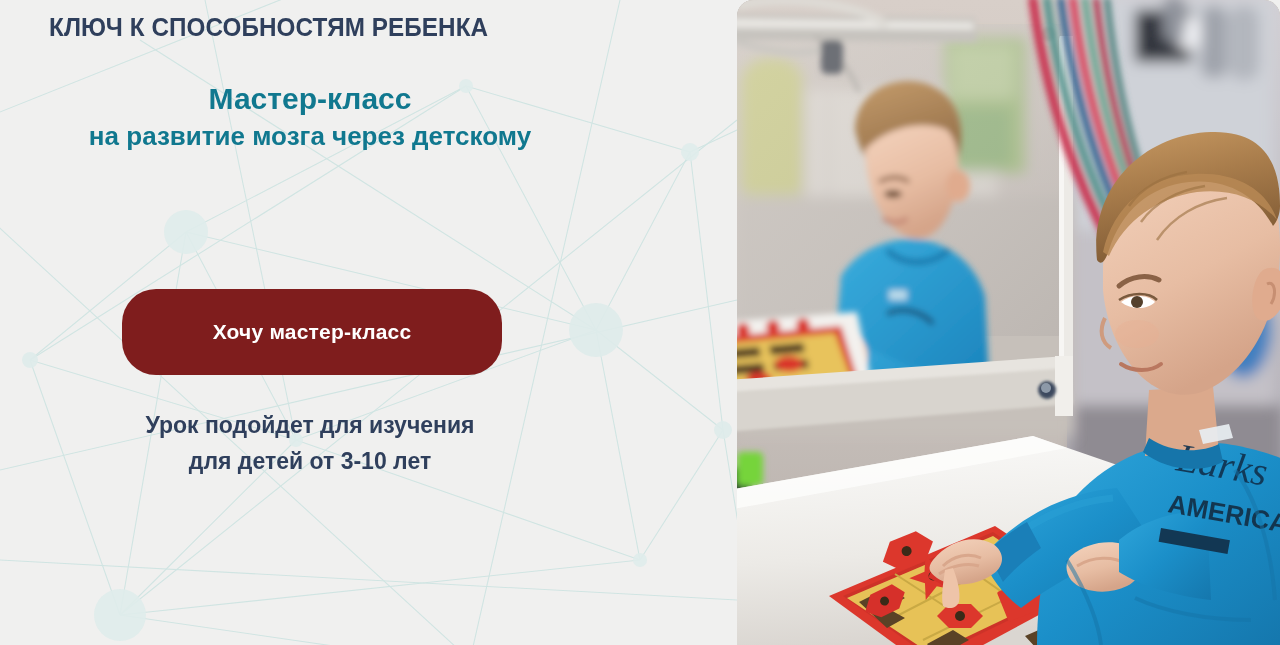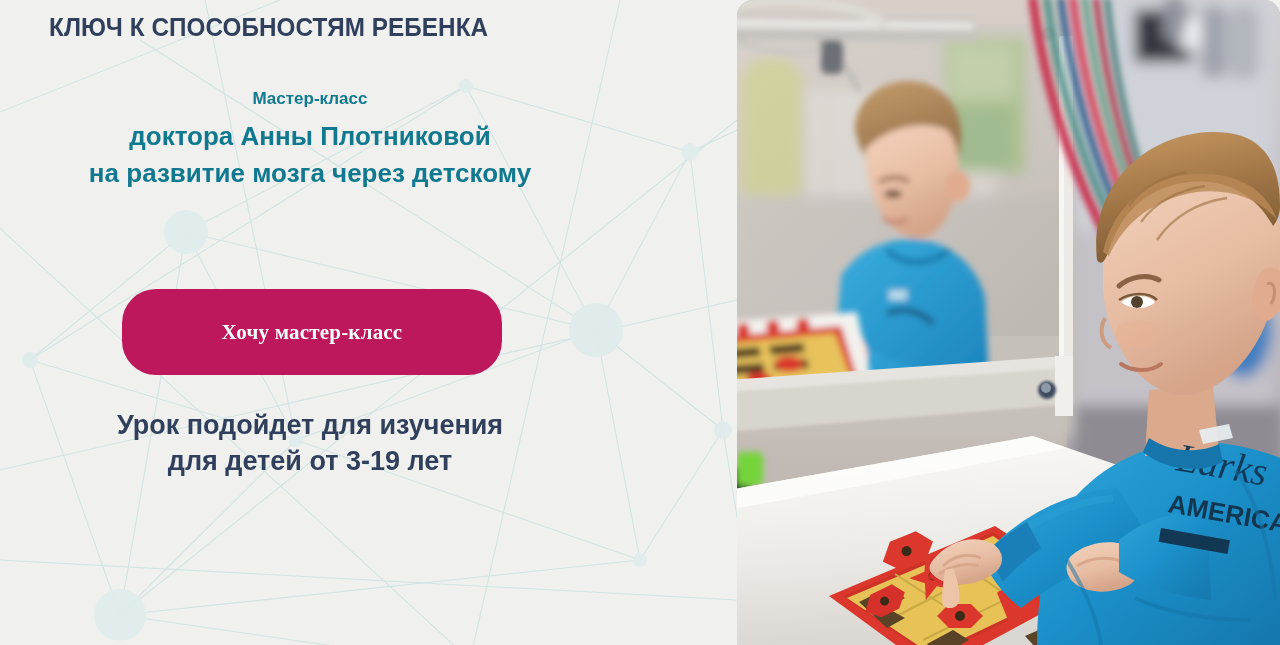--- a/index.html
+++ b/index.html
@@ -60,50 +60,50 @@
     left: 0;
     top: 80px;
     width: 620px;
     text-align: center;
     font-size: 26px;
     line-height: 37.5px;
     font-weight: bold;
     color: #10788f;
   }
   #subhead .line { display: block; white-space: nowrap; }
-  #subhead .line-1 { font-size: 17px; }
+  #subhead .line-1 { font-size: 30px; }
 
   #cta-button {
     position: absolute;
     left: 122px;
     top: 289px;
     width: 380px;
     height: 86px;
     border: none;
     border-radius: 34px;
-    background: #be185d;
+    background: #7f1d1d;
     color: #ffffff;
-    font-family: Liberation Serif, serif;
+    font-family: Liberation Sans, sans-serif;
     font-size: 21px;
     font-weight: bold;
     letter-spacing: 0.2px;
     cursor: pointer;
     display: flex;
     align-items: center;
     justify-content: center;
     padding: 0;
   }
 
   #audience-note {
     position: absolute;
     left: 0;
     top: 408px;
     width: 620px;
     text-align: center;
-    font-size: 27px;
+    font-size: 23px;
     line-height: 35.5px;
     font-weight: bold;
     color: #2f3f5c;
   }
   #audience-note .line { display: block; white-space: nowrap; }
 
   
   #photo-panel {
     position: absolute;
     left: 737px;
@@ -168,29 +168,28 @@
       <circle cx="640" cy="560" r="7"></circle>
     </g>
   </svg>
 
   <div id="content-column">
 
     <div id="kicker">КЛЮЧ К СПОСОБНОСТЯМ РЕБЕНКА</div>
 
     <div id="subhead">
       <span class="line line-1">Мастер-класс</span>
-      <span class="line">доктора Анны Плотниковой</span>
       <span class="line">на развитие мозга через детскому</span>
     </div>
 
     <button id="cta-button" type="button">Хочу мастер-класс</button>
 
     <div id="audience-note">
       <span class="line">Урок подойдет для изучения</span>
-      <span class="line">для детей от 3-19 лет</span>
+      <span class="line">для детей от 3-10 лет</span>
     </div>
 
   </div>
 
   <div id="photo-panel">
     <svg width="543" height="645" viewBox="0 0 543 645" xmlns="http://www.w3.org/2000/svg">
       <defs>
         <filter id="blurSoft" x="-20%" y="-20%" width="140%" height="140%">
           <feGaussianBlur stdDeviation="7"></feGaussianBlur>
         </filter>

